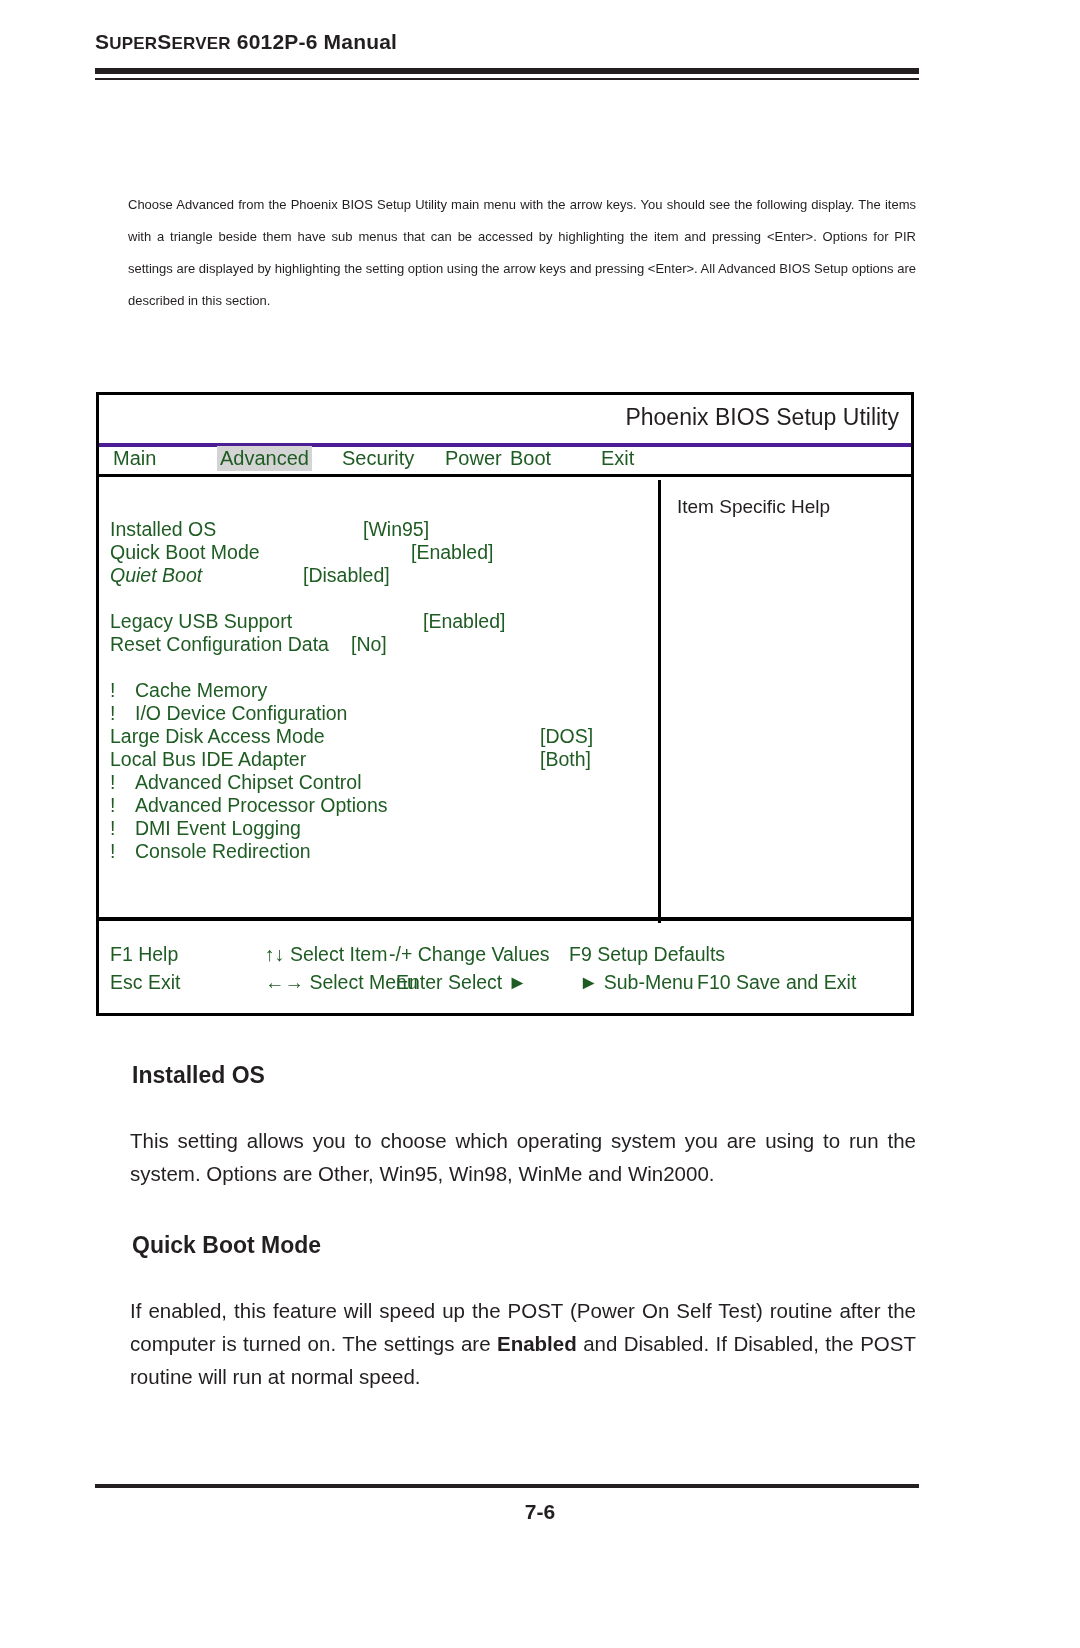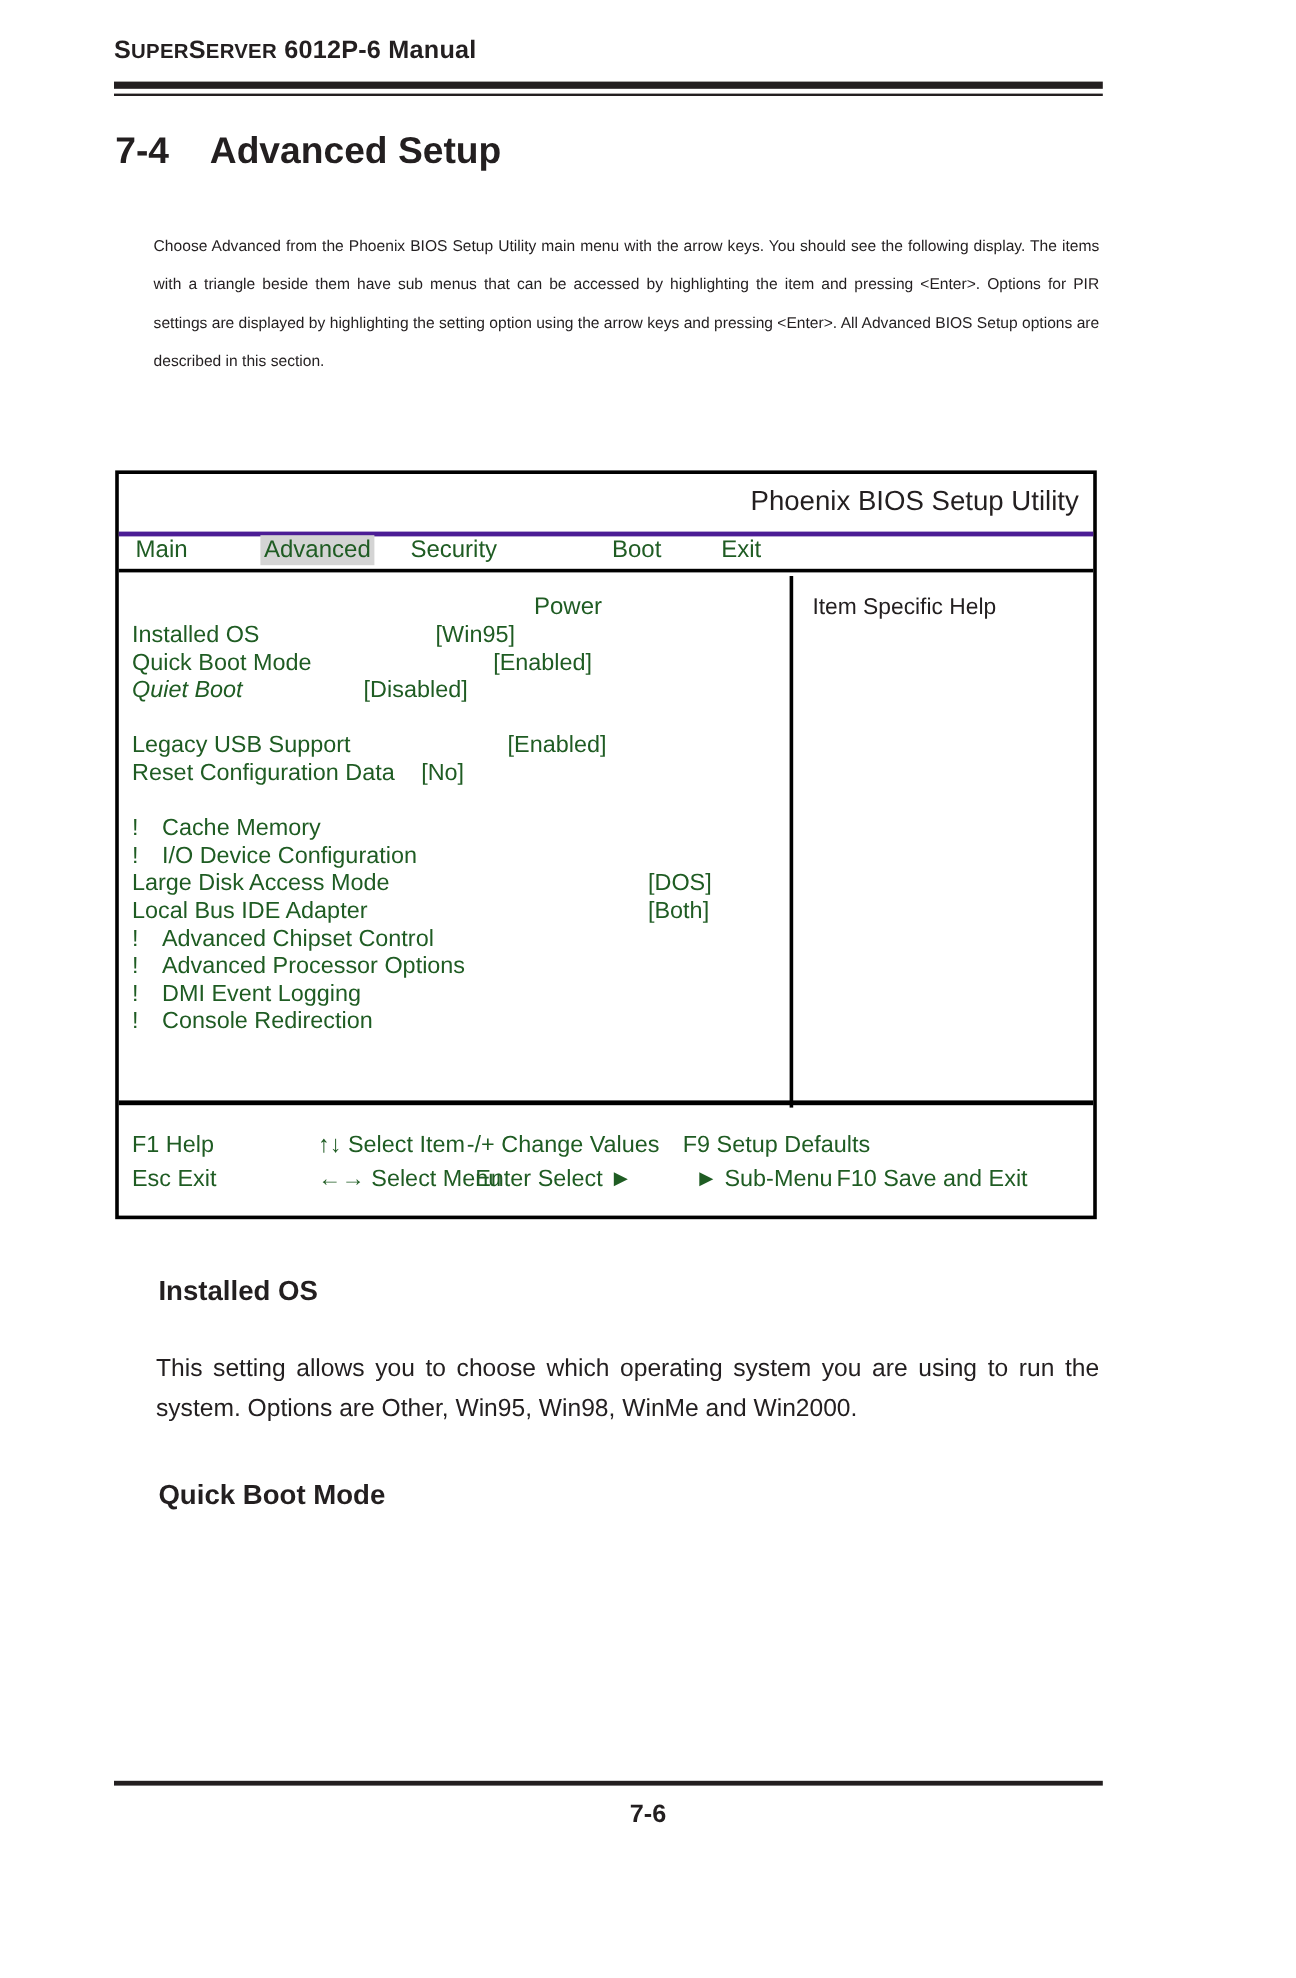--- a/index.html
+++ b/index.html
@@ -123,21 +123,21 @@
     color: #1f5c23;
     white-space: nowrap;
     padding: 1px 3px;
   }
   .tab.active {
     background: #d4d4d4;
   }
   .tab-main     { left: 11px; }
   .tab-advanced { left: 118px; }
   .tab-security { left: 240px; }
-  .tab-power    { left: 343px; margin-top: 48px; }
+  .tab-power    { left: 343px; }
   .tab-boot     { left: 408px; }
   .tab-exit     { left: 499px; }
 
   
   .bios-body {
     position: absolute;
     left: 0;
     top: 85px;
     width: 100%;
     height: 443px;
@@ -256,23 +256,20 @@
 <body>
 
 <div class="page">
 
   <div class="runhead">
     <span class="sc-big">S</span><span class="sc-small">UPER</span><span class="sc-big">S</span><span class="sc-small">ERVER</span><span class="sc-big"> 6012P-6 Manual</span>
   </div>
   <div class="rule-thick"></div>
   <div class="rule-thin"></div>
 
-  <div class="sec-head">
-    <span class="num">7-4</span><span>Advanced Setup</span>
-  </div>
 
   <div class="intro">Choose Advanced from the Phoenix BIOS Setup Utility main menu with the arrow keys.   You should see the following display.  The items with a triangle beside them have sub menus that can be accessed by highlighting the item and pressing &lt;Enter&gt;. Options for PIR settings are displayed by highlighting the setting option using the arrow keys and pressing &lt;Enter&gt;. All Advanced BIOS Setup options are described in this section.</div>
 
   <div class="bios">
 
     <div class="bios-title-bar">
       <div class="bios-title">Phoenix BIOS Setup Utility</div>
     </div>
 
     <div class="bios-menu">
@@ -364,16 +361,19 @@
           <div class="fcell" style="left: 480px;">►  Sub-Menu</div>
           <div class="fcell" style="left: 598px;">F10 Save and Exit</div>
         </div>
     </div>
   </div>
 
   <div class="sub-head" style="top:1062px;">Installed OS</div>
   <div class="body-par" style="top:1124px;">This setting allows you to choose which operating system you are using to run the system.  Options are Other, Win95, Win98, WinMe and Win2000.</div>
 
   <div class="sub-head" style="top:1232px;">Quick Boot Mode</div>
+  <div class="body-par" style="top:1294px;">
+    <span>If enabled, this feature will speed up the POST (Power On Self Test) routine after the computer is turned on. The settings are </span><span class="bold">Enabled</span><span> and Disabled. If Disabled, the POST routine will run at normal speed.</span>
+  </div>
 
   <div class="foot-rule"></div>
   <div class="page-num">7-6</div>
 </div>
 
 </body></html>

